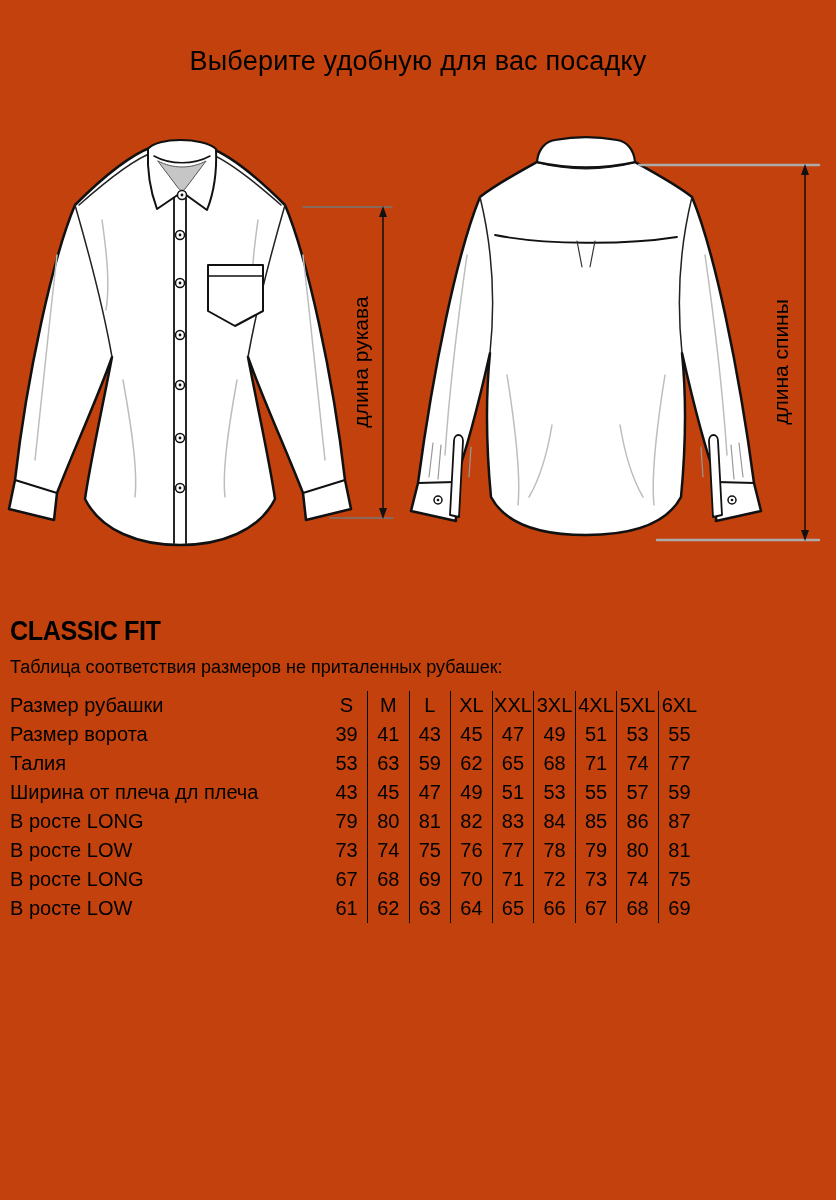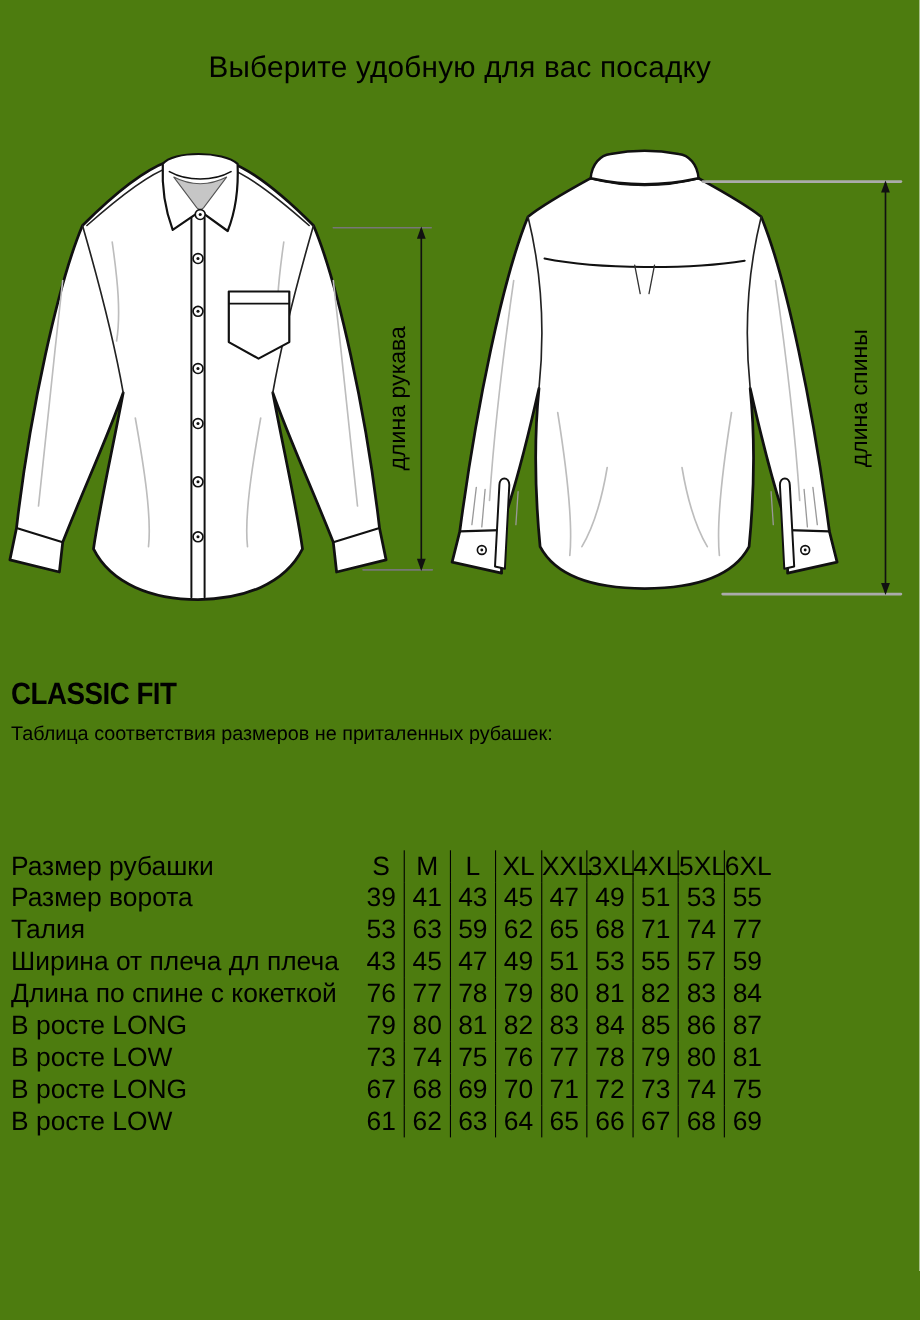--- a/index.html
+++ b/index.html
@@ -1,36 +1,36 @@
 <!DOCTYPE html>
 <html><head>
 <meta charset="utf-8">
 <style>
   html,body{margin:0;padding:0;background:#fff;}
   #page{
-    position:relative;width:836px;height:1200px;background:#4d7c0f;
+    position:relative;width:836px;height:1200px;background:#c2410c;
     font-family:"Liberation Sans","DejaVu Sans",sans-serif;color:#000;overflow:hidden;
   }
   .title{
     position:absolute;top:44px;left:0;width:836px;text-align:center;
     font-size:27px;line-height:34px;font-weight:400;letter-spacing:0.2px;
   }
   svg{position:absolute;}
   #front-svg{left:5px;top:125px;}
   #back-svg{left:405px;top:125px;}
   .heading{
     position:absolute;left:10px;top:615px;font-size:28px;font-weight:bold;
     transform:scaleX(0.9);transform-origin:0 50%;letter-spacing:-0.5px;white-space:nowrap;
   }
   .subtitle{
     position:absolute;left:10px;top:657px;font-size:18px;font-weight:400;white-space:nowrap;
   }
   table.sizes{
-    position:absolute;left:0;top:773px;width:700px;
-    border-collapse:collapse;table-layout:fixed;font-size:24px;
+    position:absolute;left:0;top:691px;width:700px;
+    border-collapse:collapse;table-layout:fixed;font-size:20px;
   }
   table.sizes td{height:29px;padding:0;text-align:center;vertical-align:middle;white-space:nowrap;}
   table.sizes td.label{width:316px;text-align:left;padding-left:10px;}
   table.sizes td.num{border-left:1.5px solid #000;}
   table.sizes td.num.first{border-left:none;}
   .dim-text{font-family:"Liberation Sans","DejaVu Sans",sans-serif;}
 </style>
 </head>
 <body>
 
@@ -218,32 +218,20 @@
           <td class="num">45</td>
           <td class="num">47</td>
           <td class="num">49</td>
           <td class="num">51</td>
           <td class="num">53</td>
           <td class="num">55</td>
           <td class="num">57</td>
           <td class="num">59</td>
         </tr>
         <tr>
-          <td class="label">Длина по спине с кокеткой</td>
-          <td class="num first">76</td>
-          <td class="num">77</td>
-          <td class="num">78</td>
-          <td class="num">79</td>
-          <td class="num">80</td>
-          <td class="num">81</td>
-          <td class="num">82</td>
-          <td class="num">83</td>
-          <td class="num">84</td>
-        </tr>
-        <tr>
           <td class="label">В росте LONG</td>
           <td class="num first">79</td>
           <td class="num">80</td>
           <td class="num">81</td>
           <td class="num">82</td>
           <td class="num">83</td>
           <td class="num">84</td>
           <td class="num">85</td>
           <td class="num">86</td>
           <td class="num">87</td>

